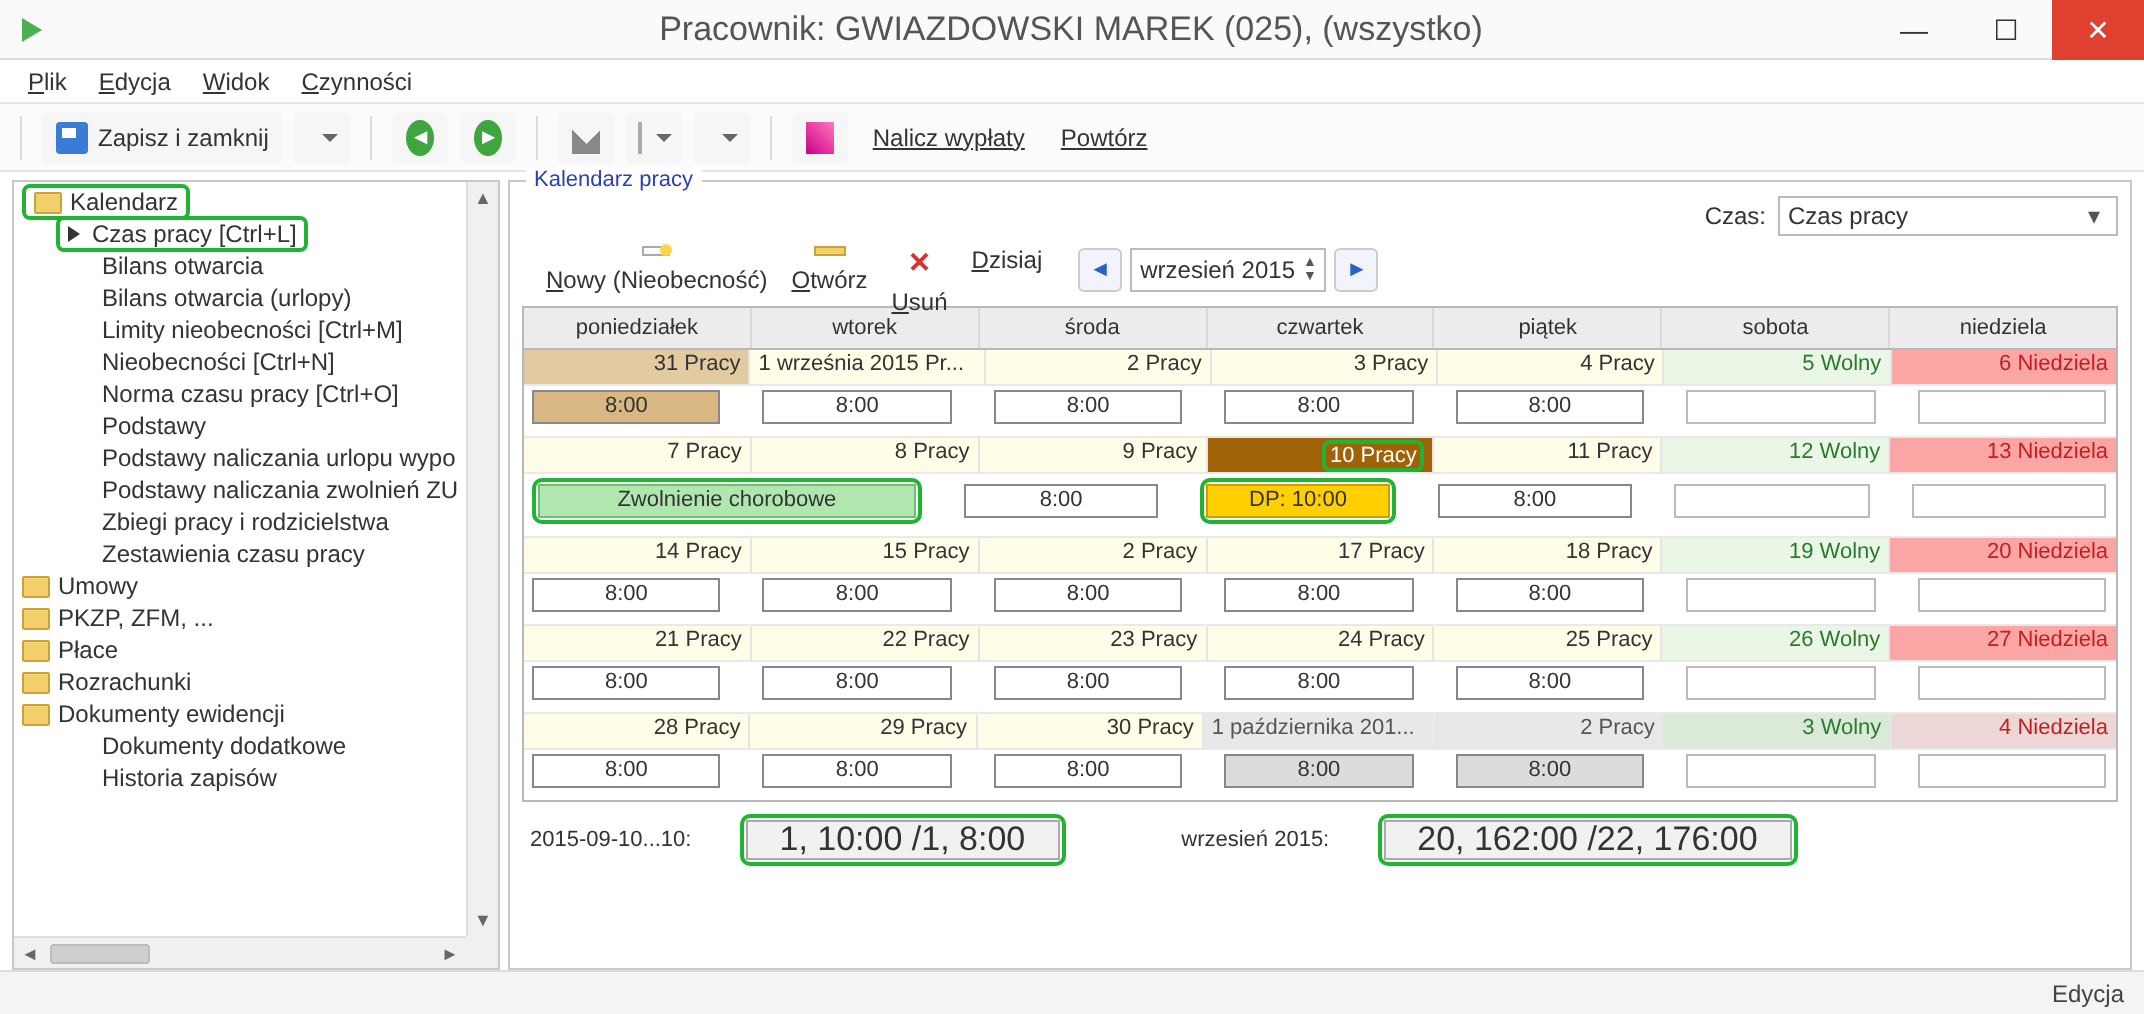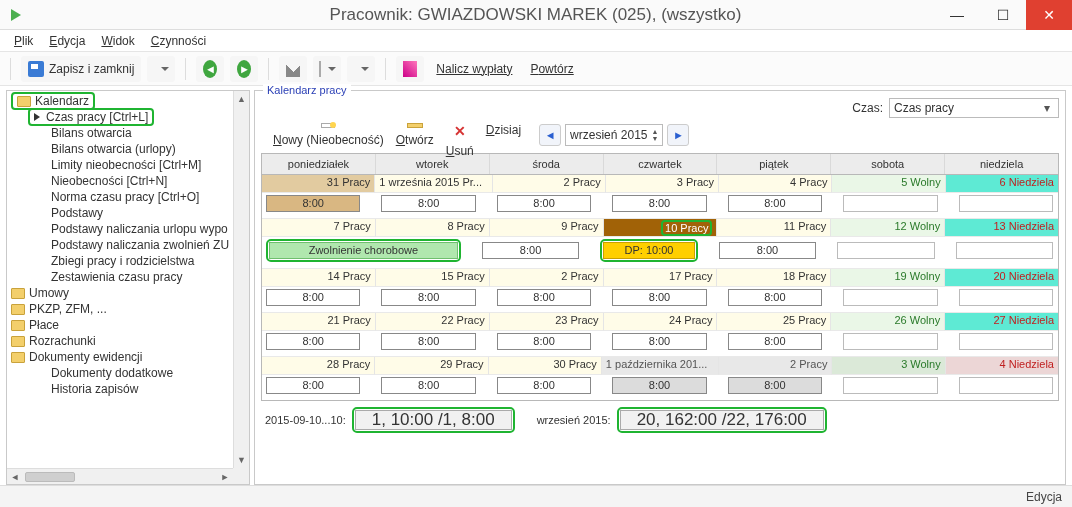--- a/index.html
+++ b/index.html
@@ -82,37 +82,37 @@
   
   .caltable{border:1px solid #b8b8b8;margin-top:4px;}
   .cal-head{display:flex;background:#ececec;border-bottom:1px solid #b8b8b8;}
   .cal-head .hc{flex:1;text-align:center;font-size:11px;padding:4px 0;border-right:1px solid #d9d9d9;}
   .cal-head .hc:last-child{border-right:none;}
   .weekrow{display:flex;flex-direction:column;}
   .dayline{display:flex;}
   .daycell{flex:1;height:18px;border-right:1px solid #e5e5e5;border-bottom:1px solid #e9e9e9;font-size:11px;text-align:right;padding:1px 4px 0 0;background:#fffce8;}
   .daycell:last-child{border-right:none;}
   .daycell.sat{background:#eaf7e7;color:#2a7a2a;}
-  .daycell.sun{background:#5eead4;color:#c02020;}
+  .daycell.sun{background:#fca5a5;color:#c02020;}
   .daycell.prev{background:#e2cba0;color:#333;}
   .daycell.next{background:#e8e8e8;color:#555;}
   .daycell.blue{background:#a16207;color:#fff;}
 
   .entryline{display:flex;gap:12px;padding:2px 0 6px 0;border-bottom:1px solid #e9e9e9;}
   .entrycell{flex:1;padding:0 4px;display:flex;align-items:center;justify-content:center;border-right:1px solid transparent;}
   .ebox{height:17px;width:100%;border:1px solid #888;background:#fff;text-align:center;font-size:11px;line-height:15px;}
   .ebox.prev{background:#d9b782;}
   .ebox.next{background:#dcdcdc;}
   .ebox.empty{border:1px solid #bbb;}
   .green-outline{border:2px solid #1fb431;border-radius:5px;padding:1px;}
   .ebox.sick{background:#b0e7ae;border:1px solid #6fbf6e;}
   .ebox.dp{background:#ffcf00;border:1px solid #caa000;}
 
   
-  .sumrow{display:flex;align-items:center;gap:6px;padding:6px 4px 2px 4px;font-size:11px;color:#333;}
+  .sumrow{display:flex;align-items:center;gap:24px;padding:6px 4px 2px 4px;font-size:11px;color:#333;}
   .sumbox{border:1px solid #aaa;background:#f1f1f1;height:20px;padding:0 16px;display:flex;align-items:center;font-size:17px;}
   .g-outline{border:2px solid #1fb431;border-radius:5px;padding:1px;display:inline-flex;}
 
 </style>
 </head>
 <body>
 
 <div class="titlebar">
   <div class="play-btn">
       <div class="play-icon"></div>

